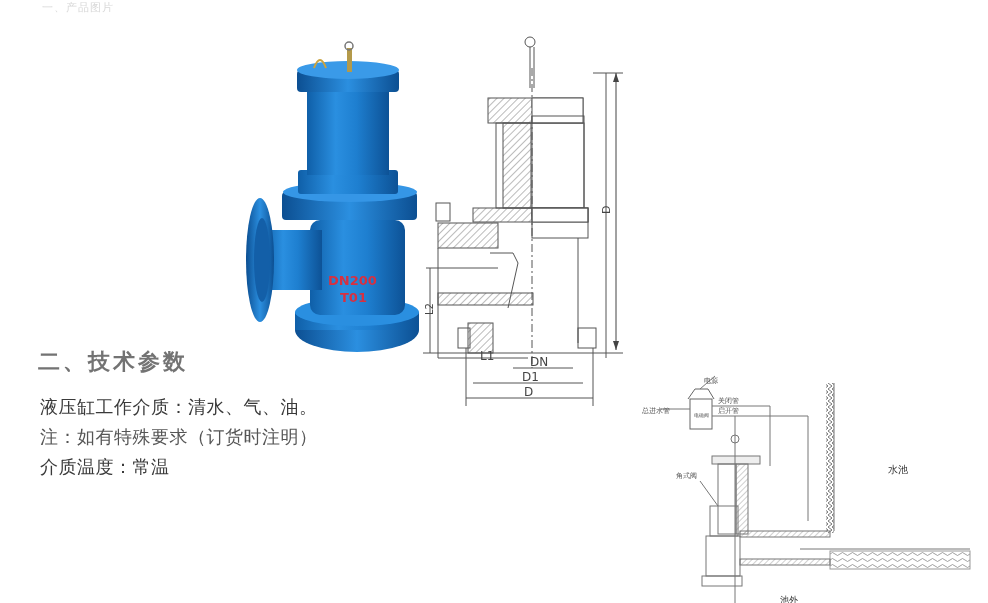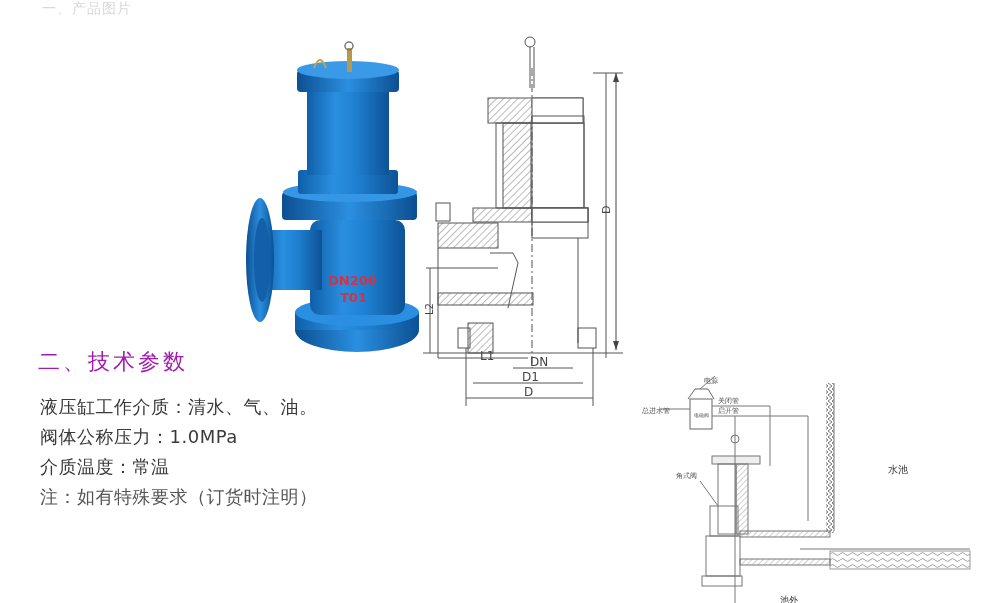--- a/index.html
+++ b/index.html
@@ -1,28 +1,28 @@
 <!DOCTYPE html>
 <html><head>
   <meta charset="utf-8">
   <style>
     * { margin: 0; padding: 0; box-sizing: border-box; }
     html, body { width: 988px; height: 603px; background: #ffffff; overflow: hidden; }
     body { position: relative; font-family: "DejaVu Sans", "Liberation Sans", sans-serif; color: #333; }
 
-    .top-faded { position: absolute; left: 42px; top: 0; font-size: 14px; color: #d8d8d8; letter-spacing: 1px; }
+    .top-faded { position: absolute; left: 42px; top: 0; font-size: 11px; color: #d8d8d8; letter-spacing: 1px; }
 
     
     .photo { position: absolute; left: 232px; top: 40px; width: 200px; height: 320px; font-weight: bold; }
 
     
     .drawing { position: absolute; left: 418px; top: 28px; width: 215px; height: 385px; }
 
     
-    .section-title { position: absolute; left: 38px; top: 347px; font-size: 22px; font-weight: normal; color: #a21caf; letter-spacing: 3px; }
+    .section-title { position: absolute; left: 38px; top: 347px; font-size: 22px; font-weight: bold; color: #737373; letter-spacing: 3px; }
 
     .params { position: absolute; left: 40px; top: 392px; }
     .param-line { font-size: 18px; color: #3a3a3a; height: 30px; line-height: 30px; white-space: nowrap; letter-spacing: 0.5px; }
     .param-line.note { color: #555; }
 
     
     .install { position: absolute; left: 640px; top: 355px; width: 340px; height: 248px; margin-top: 16px; }
     .install text { font-family: "DejaVu Sans", sans-serif; }
   </style>
 </head>
@@ -137,23 +137,22 @@
     <text x="106" y="368" font-size="12" fill="#444" stroke="none">D</text>
     <line x1="48" y1="320" x2="48" y2="378"></line>
     <line x1="175" y1="320" x2="175" y2="378"></line>
   </svg>
 </div>
 
 <div class="section-title">二、技术参数</div>
 
 <div class="params">
   <div class="param-line"><span>液压缸工作介质</span><span>：</span><span>清水、气、油。</span></div>
-  <div class="param-line"><span>阀体公称压力</span><span>：</span><span>1.0MPa</span></div>
+  <div class="param-line note">注：如有特殊要求（订货时注明）</div>
   <div class="param-line"><span>介质温度</span><span>：</span><span>常温</span></div>
-  <div class="param-line note">注：如有特殊要求（订货时注明）</div>
 </div>
 
 <div class="install">
   <svg width="340" height="248" viewBox="0 0 340 248" fill="none" stroke="#777" stroke-width="1">
     <defs>
       <pattern id="gravel" width="10" height="6" patternUnits="userSpaceOnUse">
         <path d="M0 3 q2.5 -3 5 0 t5 0" stroke="#888" stroke-width="0.8" fill="none"></path>
       </pattern>
       <pattern id="wall" width="4" height="6" patternUnits="userSpaceOnUse">
         <path d="M0 0 L4 3 L0 6" stroke="#555" stroke-width="0.8" fill="none"></path>

